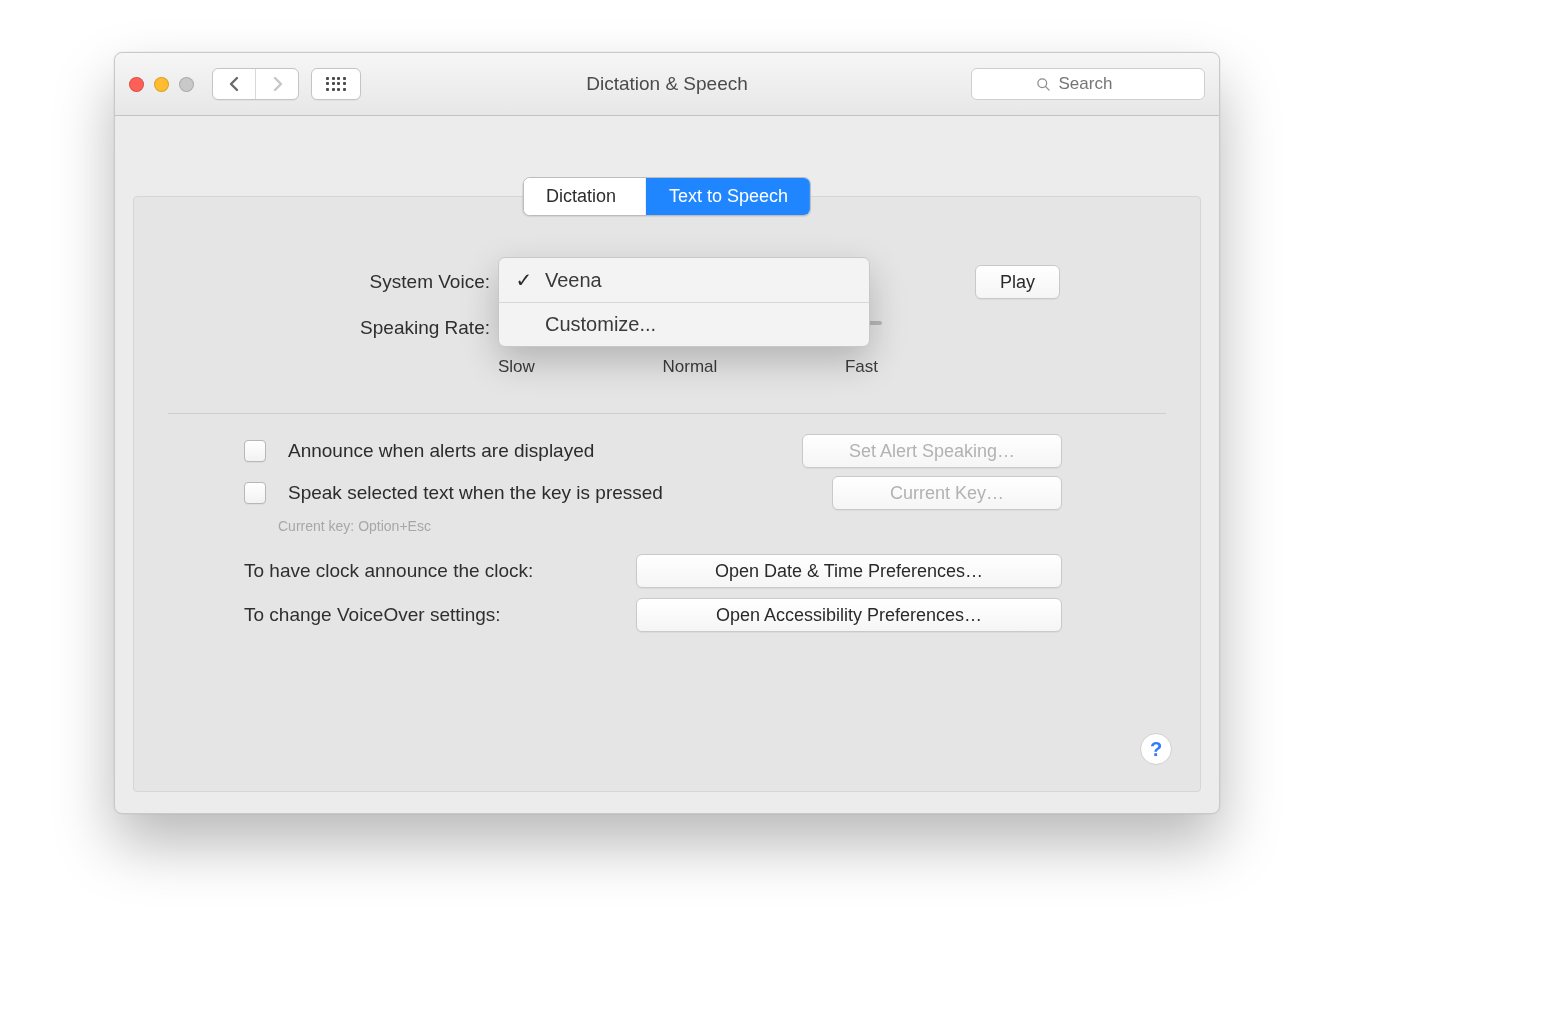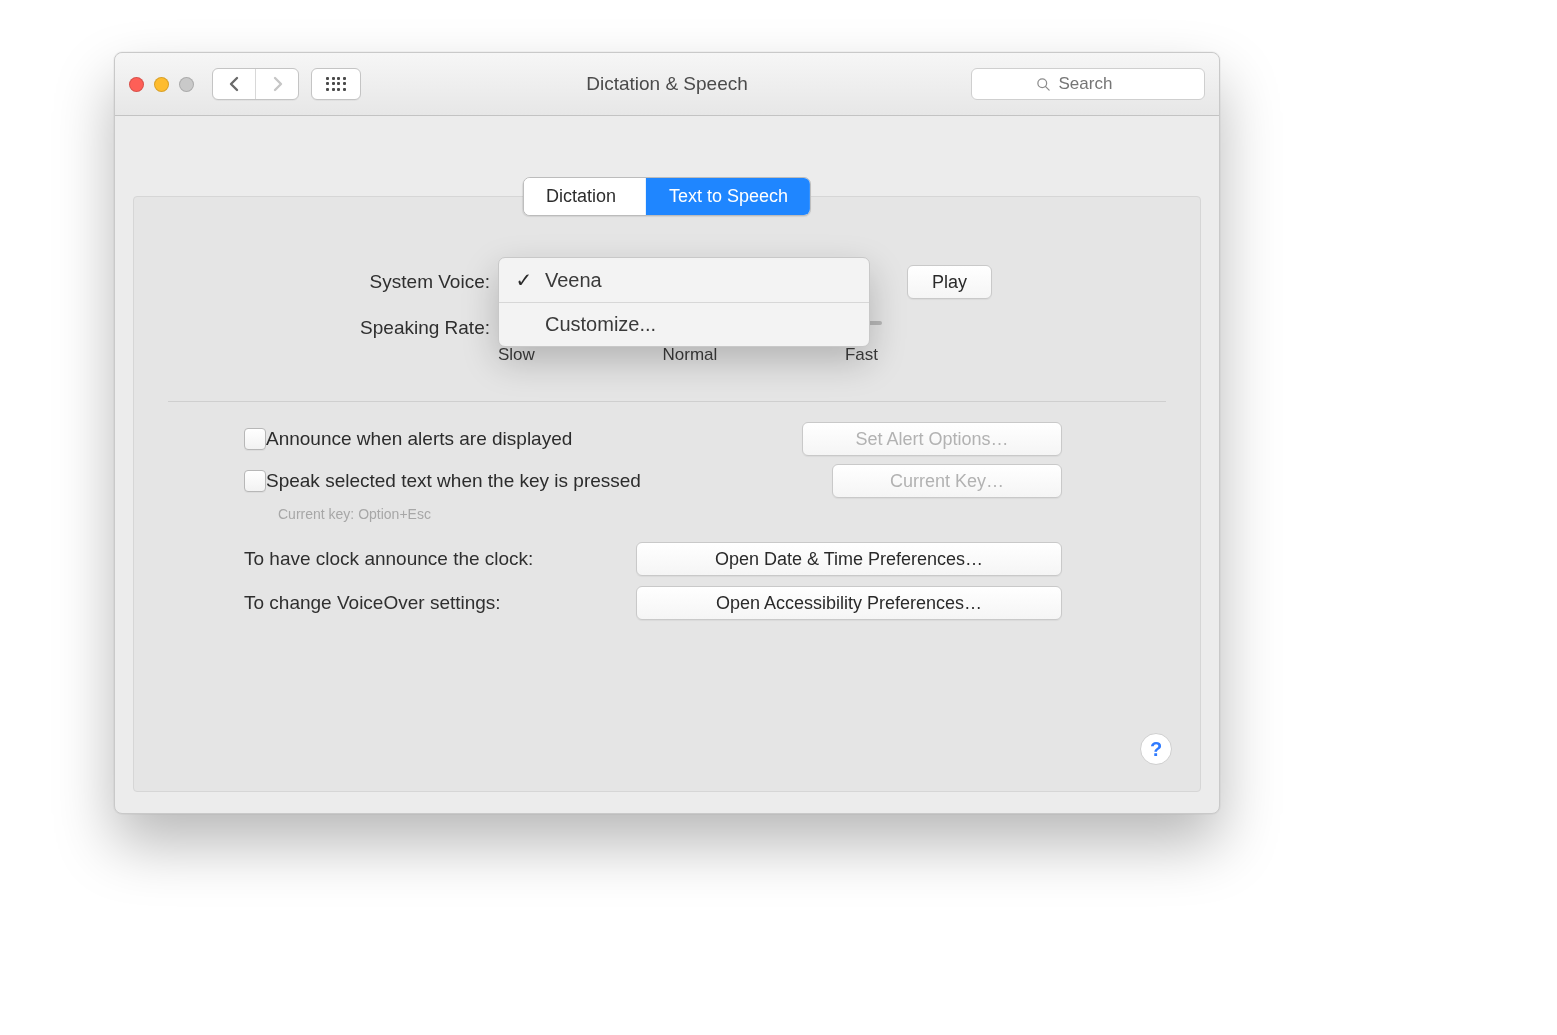--- a/index.html
+++ b/index.html
@@ -48,33 +48,33 @@
   
   .content{position:absolute;inset:0;padding-top:42px;}
   .row{display:flex;align-items:center;}
   .lbl{text-align:right;font-size:19px;color:#2f2f2f;}
   .voice-row{margin-top:26px;}
   .voice-row .lbl{width:356px;padding-right:1px;}
   .rate-row{margin-top:18px;}
   .rate-row .lbl{width:356px;padding-right:20px;}
   .popup-peek{width:364px;height:32px;position:relative;}
   .popup-cap{position:absolute;right:0;top:0;width:22px;height:32px;background:#1f86ff;border-top-right-radius:6px;border-bottom-right-radius:6px;}
-  .play{margin-left:52px;text-align:right;}
+  .play{margin-left:120px;text-align:right;}
   .btn{
     height:32px;padding:0 24px;border:1px solid #c9c9c9;border-radius:6px;
     background:linear-gradient(#ffffff,#f5f5f5);font-size:18px;color:#2a2a2a;
     display:inline-flex;align-items:center;justify-content:center;box-shadow:0 1px 1px rgba(0,0,0,0.05);
   }
   .btn.disabled{color:#b2b2b2;}
   
-  .ticks{position:relative;margin-left:364px;width:380px;margin-top:6px;display:flex;justify-content:space-between;font-size:17px;color:#3c3c3c;gap:16px;}
+  .ticks{position:relative;margin-left:364px;width:380px;margin-top:18px;display:flex;justify-content:space-between;font-size:17px;color:#3c3c3c;gap:16px;}
   .slider-tail{position:absolute;left:724px;top:124px;width:24px;height:4px;background:#b8b8b8;border-radius:2px;}
   .divider{height:1px;background:#cfcfcf;margin:36px 34px 0 34px;}
   .options{margin:26px 0 0 110px;}
-  .cbrow{display:flex;align-items:center;gap:0;font-size:19px;color:#2c2c2c;margin-bottom:20px;}
+  .cbrow{display:flex;align-items:center;gap:22px;font-size:19px;color:#2c2c2c;margin-bottom:20px;}
   .cb{width:20px;height:20px;border:1px solid #b7b7b7;border-radius:4px;background:linear-gradient(#ffffff,#f2f2f2);box-shadow:0 1px 0 rgba(0,0,0,0.04);} 
   .alertbtn{position:absolute;right:138px;}
   .curkey{margin-left:34px;font-size:14px;color:#a7a7a7;margin-top:-6px;margin-bottom:26px;}
   .changebtn{position:absolute;right:138px;}
   .prefrow{display:flex;align-items:center;justify-content:flex-start;margin:0 0 22px 110px;position:relative;}
   .prefrow .lbl{text-align:left;width:auto;}
   .widebtn{min-width:376px;}
   .help{position:absolute;right:28px;bottom:26px;width:30px;height:30px;border:1px solid #cfcfcf;border-radius:50%;background:#fff;color:#2f7bff;font-size:20px;display:flex;align-items:center;justify-content:center;font-weight:600;}
   
   .menu{
@@ -178,21 +178,21 @@
               <span>Customize...</span>
             </div>
           </div>
 
           <div class="divider"></div>
 
           <div class="options" style="position:relative;">
             <div class="cbrow" style="position:relative;">
               <div class="cb"></div>
               <span>Announce when alerts are displayed</span>
-              <div class="btn disabled alertbtn" style="min-width:210px;">Set Alert Options…</div>
+              <div class="btn disabled alertbtn" style="min-width:210px;">Set Alert Speaking…</div>
             </div>
             <div class="cbrow">
               <div class="cb"></div>
               <span>Speak selected text when the key is pressed</span>
             </div>
             <div style="position:relative;">
               <div class="curkey">Current key: Option+Esc</div>
               <div class="btn disabled changebtn" style="min-width:180px;top:-42px;">Current Key…</div>
             </div>
           </div>

